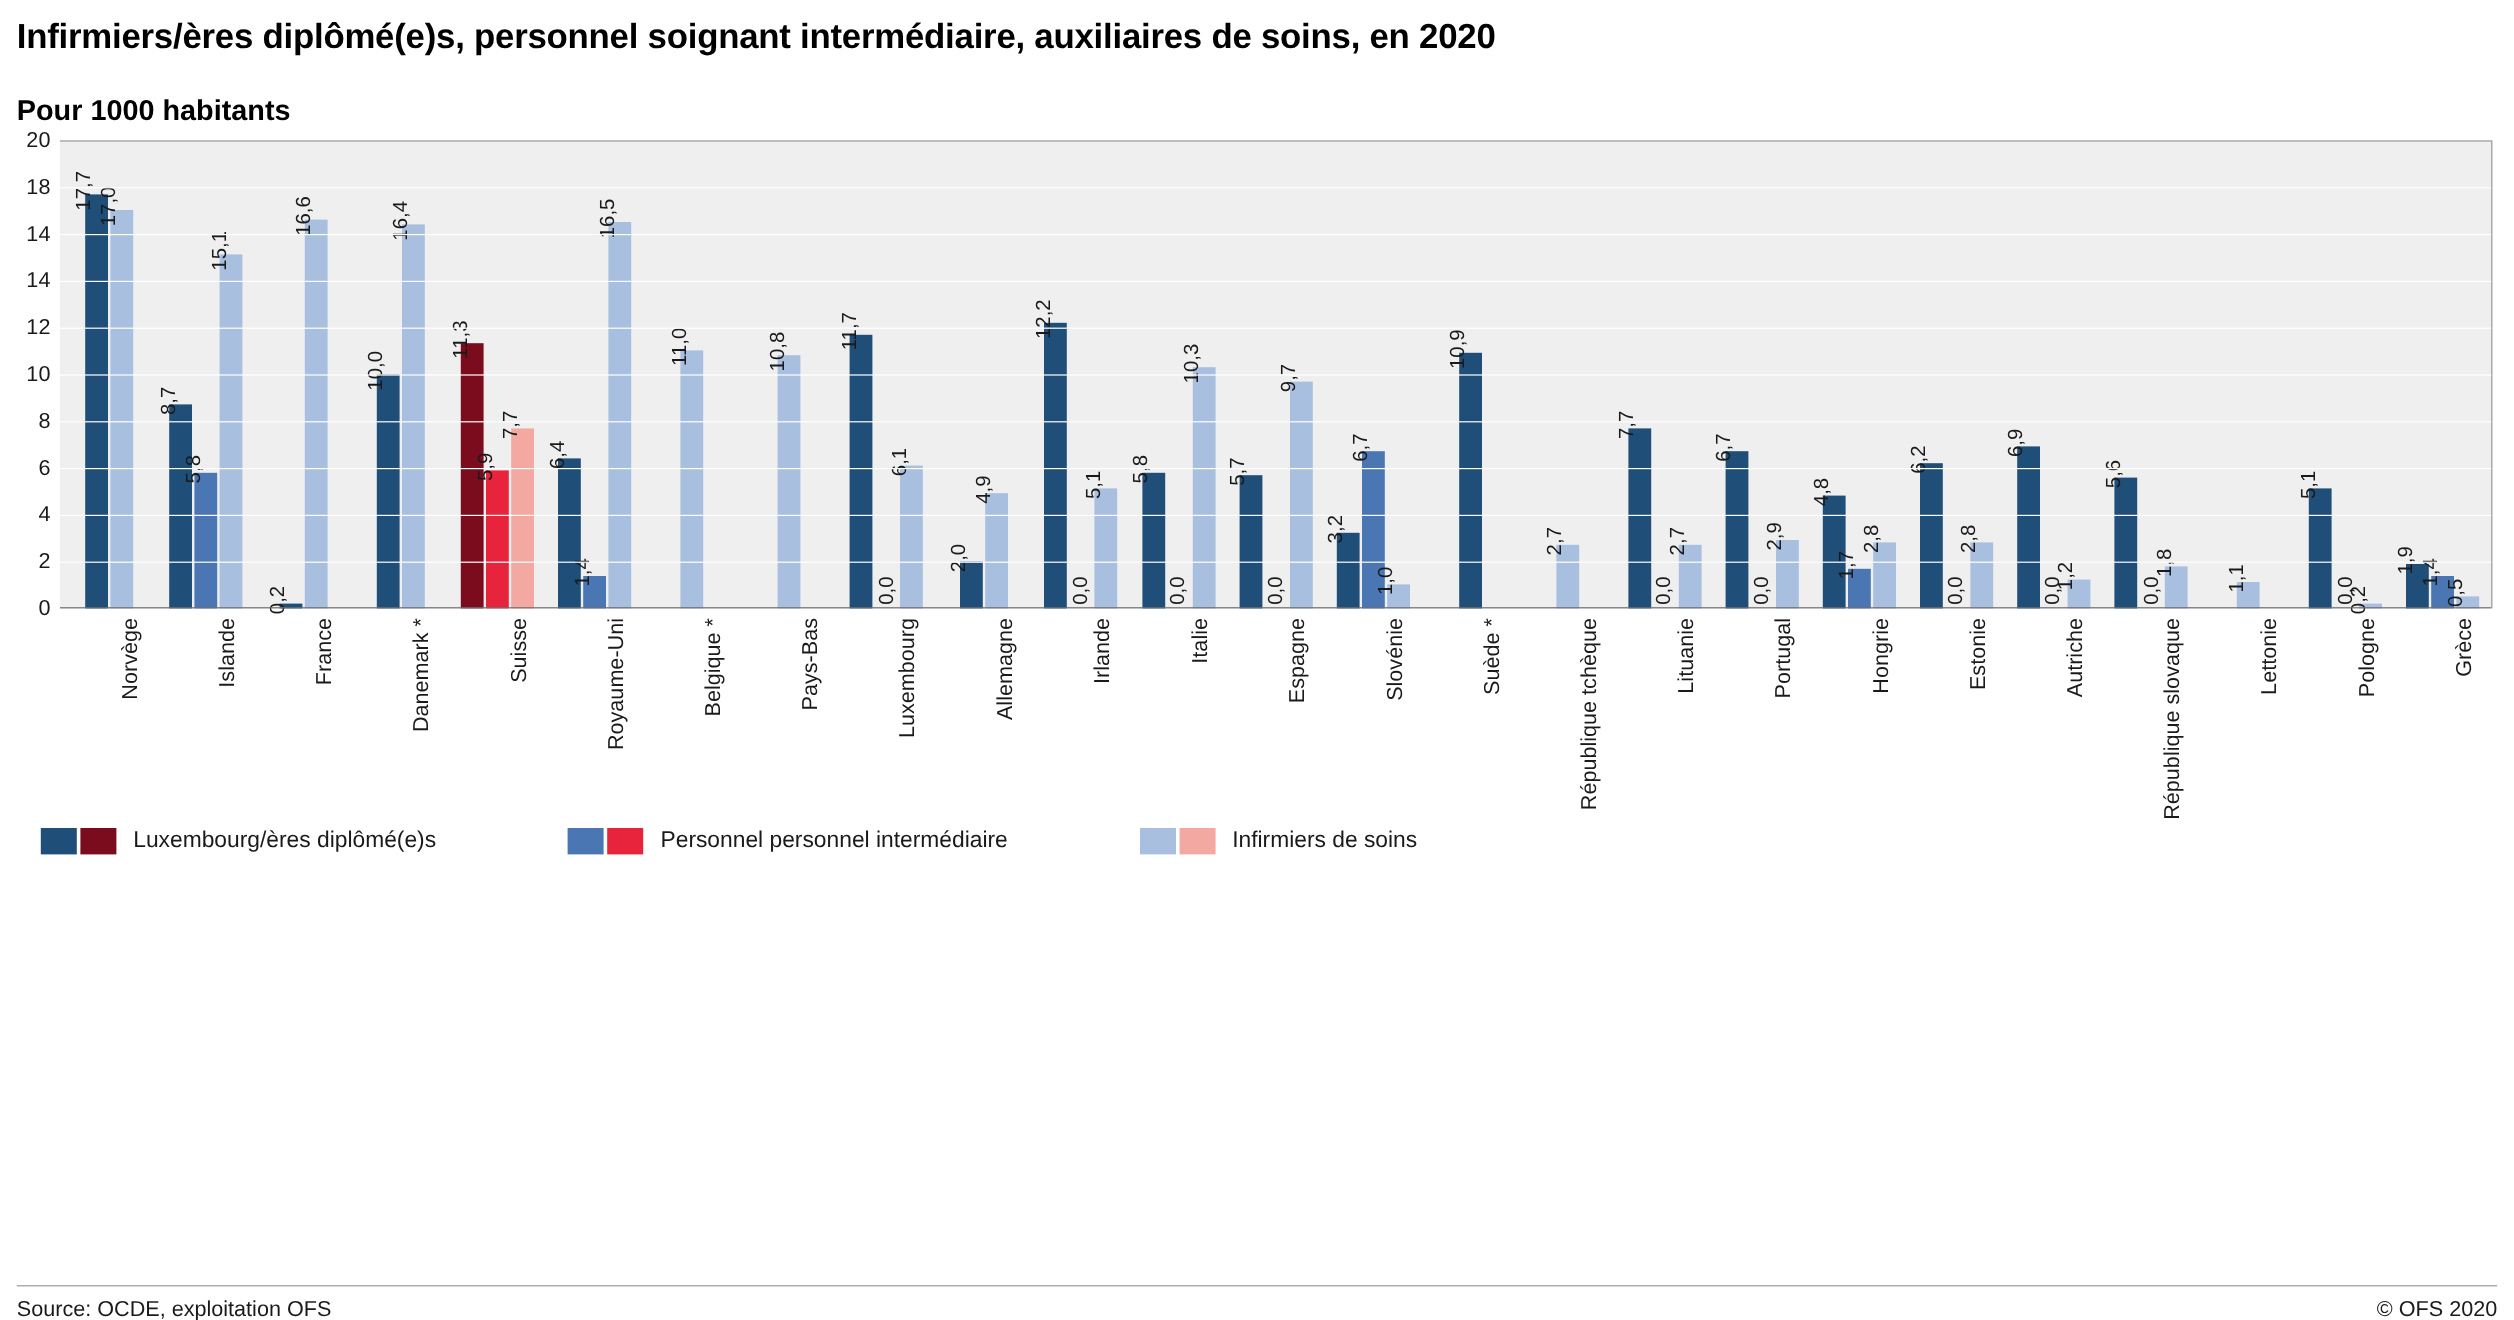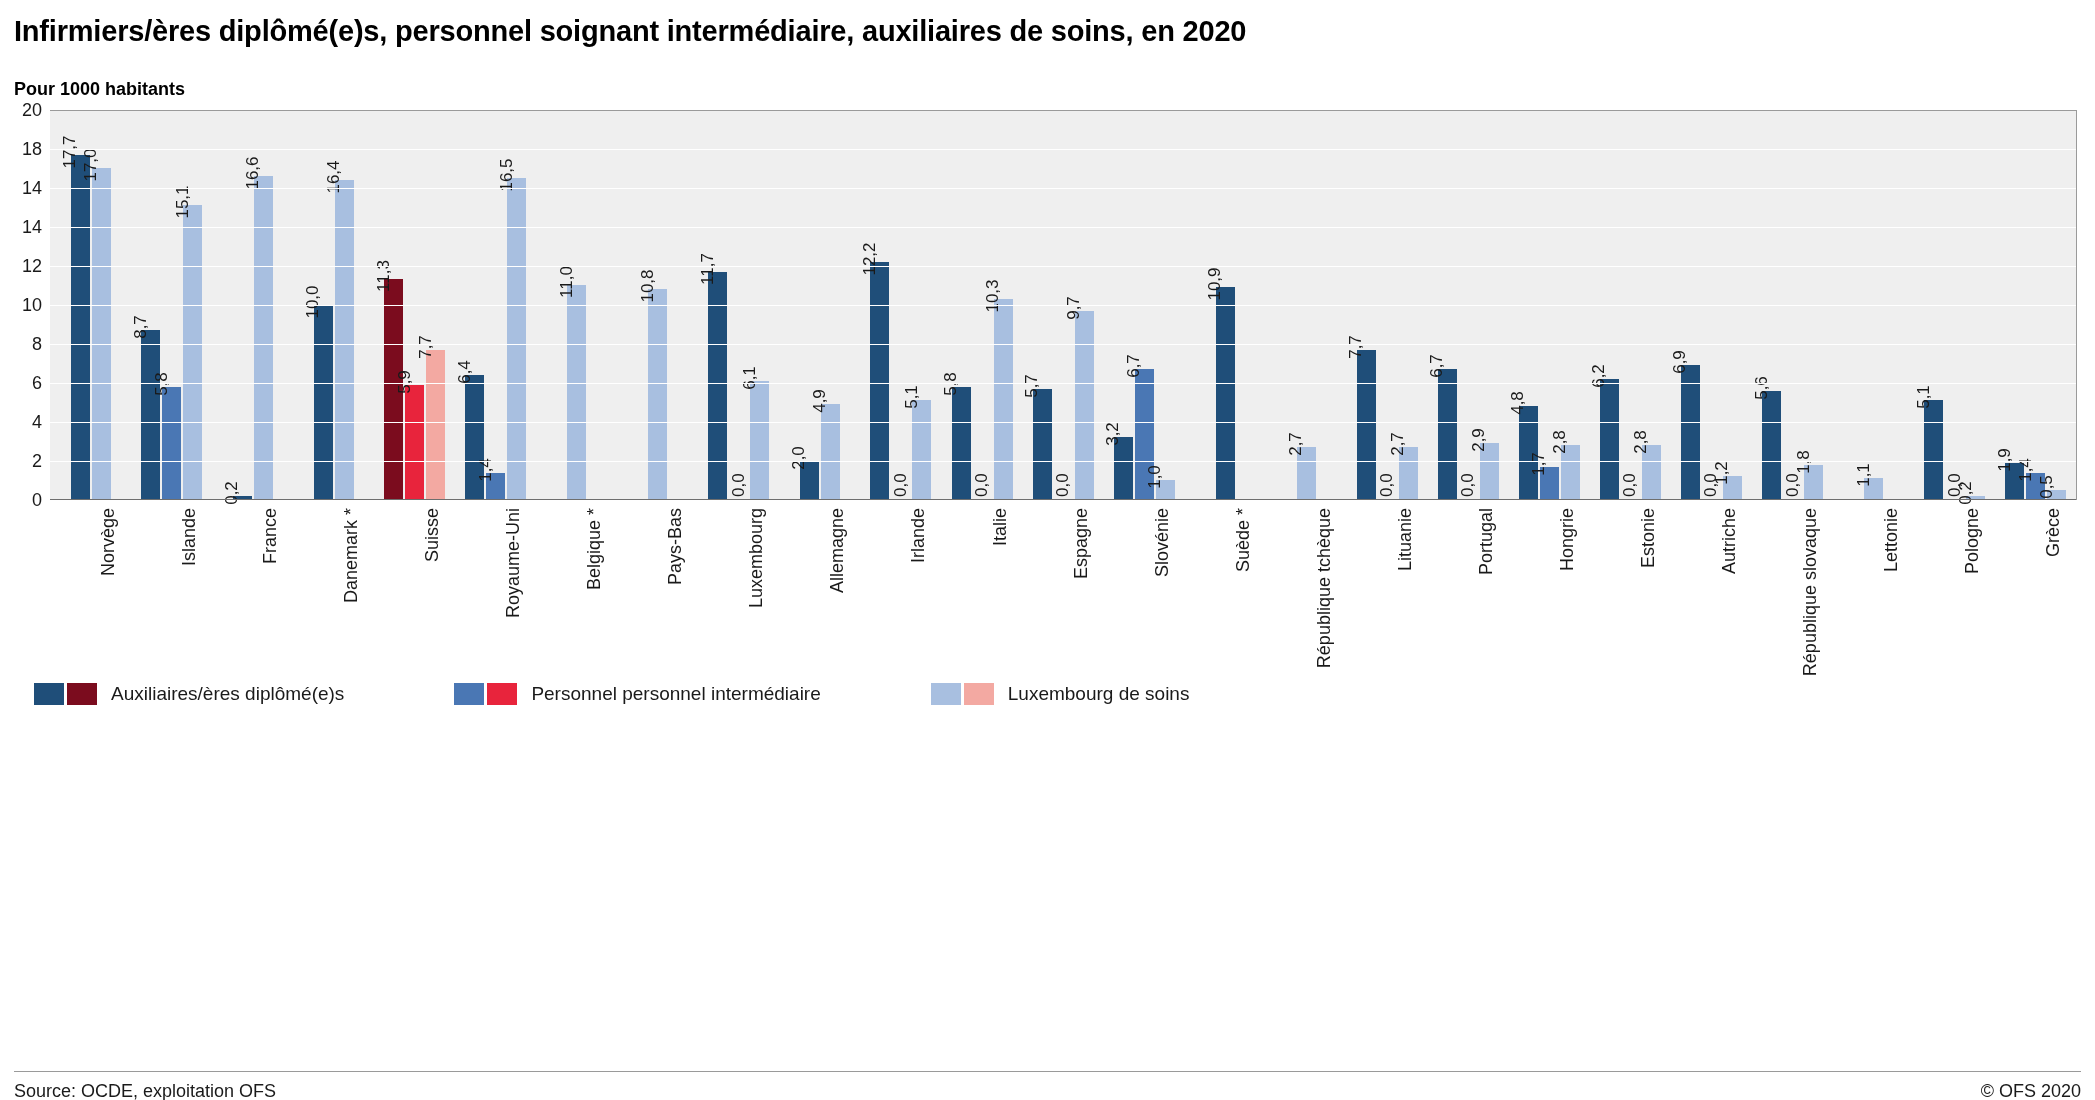--- a/index.html
+++ b/index.html
@@ -28,21 +28,21 @@
     margin: 14px 0 0 0;
     line-height: 1.2;
     color: #000;
   }
   .subtitle {
     font-size: 19px;
     color: #3c3c3c;
     margin: 8px 0 0 0;
   }
   .axis-unit {
-    font-size: 18px;
+    font-size: 24px;
     font-weight: bold;
     margin: 30px 0 0 0;
     color: #000;
   }
 
   
   .chart-wrap {
     position: relative;
     margin-top: 10px;
     width: 2063px;
@@ -493,37 +493,37 @@
       <div class="xlabel" style="left: 1911.5px;">Pologne</div>
       <div class="xlabel" style="left: 1992.5px;">Grèce</div>
     </div>
 
   <div class="legend" id="legend">
       <div class="legend-item">
         <span class="legend-swatches">
           <span class="sw" style="background: rgb(31, 78, 121);"></span>
           <span class="sw" style="background: rgb(123, 12, 30);"></span>
         </span>
-        <span class="legend-label">Auxiliaires/ères diplômé(e)s</span>
+        <span class="legend-label">Luxembourg/ères diplômé(e)s</span>
       </div>
       <span class="legend-gap"></span>
       <div class="legend-item">
         <span class="legend-swatches">
           <span class="sw" style="background: rgb(74, 119, 180);"></span>
           <span class="sw" style="background: rgb(232, 36, 60);"></span>
         </span>
         <span class="legend-label">Personnel personnel intermédiaire</span>
       </div>
       <span class="legend-gap"></span>
       <div class="legend-item">
         <span class="legend-swatches">
           <span class="sw" style="background: rgb(168, 191, 224);"></span>
           <span class="sw" style="background: rgb(243, 169, 162);"></span>
         </span>
-        <span class="legend-label">Luxembourg de soins</span>
+        <span class="legend-label">Infirmiers de soins</span>
       </div>
     </div>
 
 
   <div class="source-bar">
     <span>Source: OCDE, exploitation OFS</span>
     <span>© OFS 2020</span>
   </div>
 
 </div>

